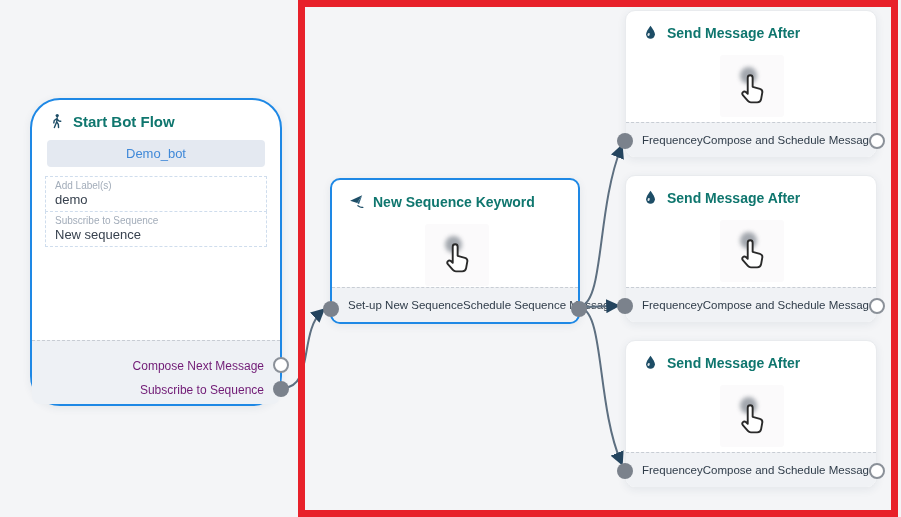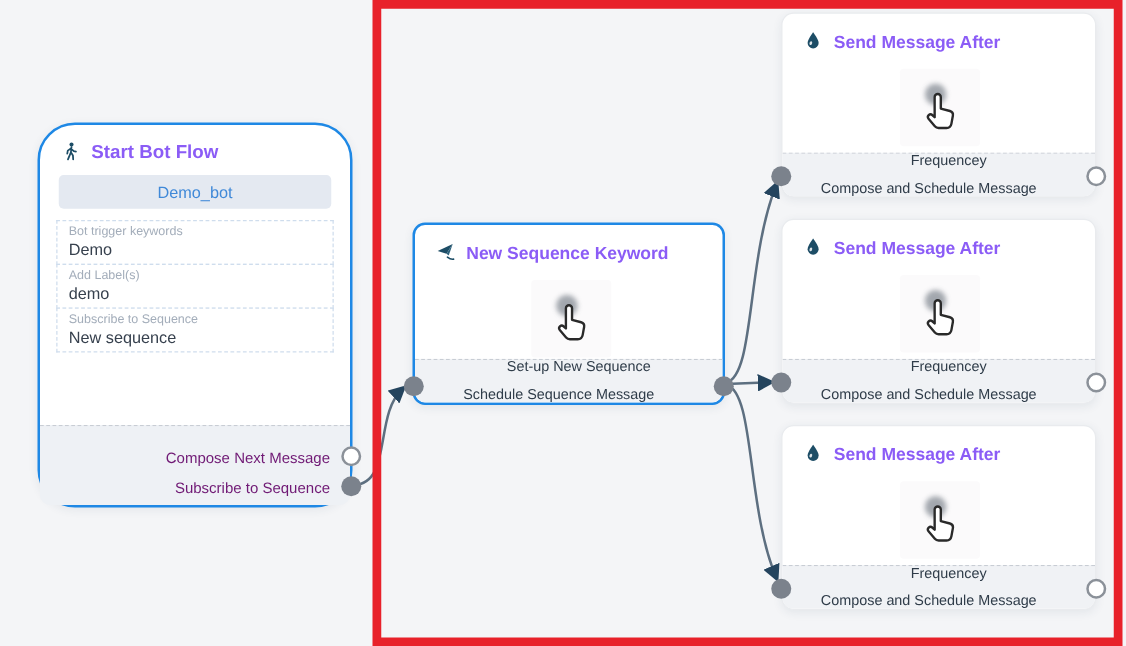--- a/index.html
+++ b/index.html
@@ -15,21 +15,21 @@
   .node {
     position:absolute; background:#fff; border-radius:10px;
     box-shadow:0 2px 8px rgba(40,60,90,.08);
   }
   .node.active { border:2px solid #1e88e5; }
   .node.plain  { border:1px solid #e9ebee; }
 
   .node-header {
     display:flex; align-items:center; gap:8px;
     padding:13px 16px 8px 16px;
-    color:#8b5cf6; font-weight:bold;
+    color:#0f766e; font-weight:bold;
   }
   .node-header .title { font-size:15px; }
   .node-header .title.sm { font-size:14px; }
   .hicon { width:17px; height:17px; flex:0 0 auto; }
 
   
   #start-node { left:30px; top:98px; width:252px; height:308px;border-radius:30px; }
   .bot-btn {
     margin:2px 15px 10px 15px; height:27px; border-radius:4px;
     background:#e4e9f1; color:#4089d8; font-size:13px;
@@ -63,21 +63,21 @@
 
   
   .msg-node { left:625px; width:252px; height:148px; }
   #msg-node-0 { top:10px; } #msg-node-1 { top:175px; } #msg-node-2 { top:340px; }
 
   .node-footer {
     position:absolute; left:0; right:0; bottom:0; height:35px;
     background:#f0f2f5; border-top:1px dashed #c8cdd4;
     border-radius:0 0 9px 9px;
     display:flex; align-items:center; justify-content:space-between;
-    font-size:11.5px; color:#2f3c49; white-space:nowrap;flex-direction:column;
+    font-size:11.5px; color:#2f3c49; white-space:nowrap;
   }
   .node-footer .lft { padding-left:16px; }
   .node-footer .rgt { padding-right:16px; }
 
   
   .handle {
     position:absolute; width:16px; height:16px; border-radius:50%;
     z-index:5; cursor:crosshair;
   }
   .handle.filled { background:#7b828c; }
@@ -115,24 +115,20 @@
       <svg class="hicon" viewBox="0 0 24 24">
         <circle cx="13" cy="3.6" r="2.3" fill="#1d4d66"></circle>
         <path d="M13 6.5 L12.3 12.5 M12.6 8 L8.8 10.6 L8.2 14 M12.6 8.6 L15.6 11.2 L18 11.6 M12.3 12.5 L9 20.5 M12.3 12.5 L14.6 16 L14.9 20.5" stroke="#1d4d66" stroke-width="2" fill="none" stroke-linecap="round" stroke-linejoin="round"></path>
       </svg>
       <span class="title">Start Bot Flow</span>
     </div>
 
     <button class="bot-btn">Demo_bot</button>
 
     <div class="fields">
-      <div class="field">
-        <span class="flabel">Bot trigger keywords</span>
-        <span class="fvalue">Demo</span>
-      </div>
       <div class="field">
         <span class="flabel">Add Label(s)</span>
         <span class="fvalue">demo</span>
       </div>
       <div class="field">
         <span class="flabel">Subscribe to Sequence</span>
         <span class="fvalue">New sequence</span>
       </div>
     </div>
 

